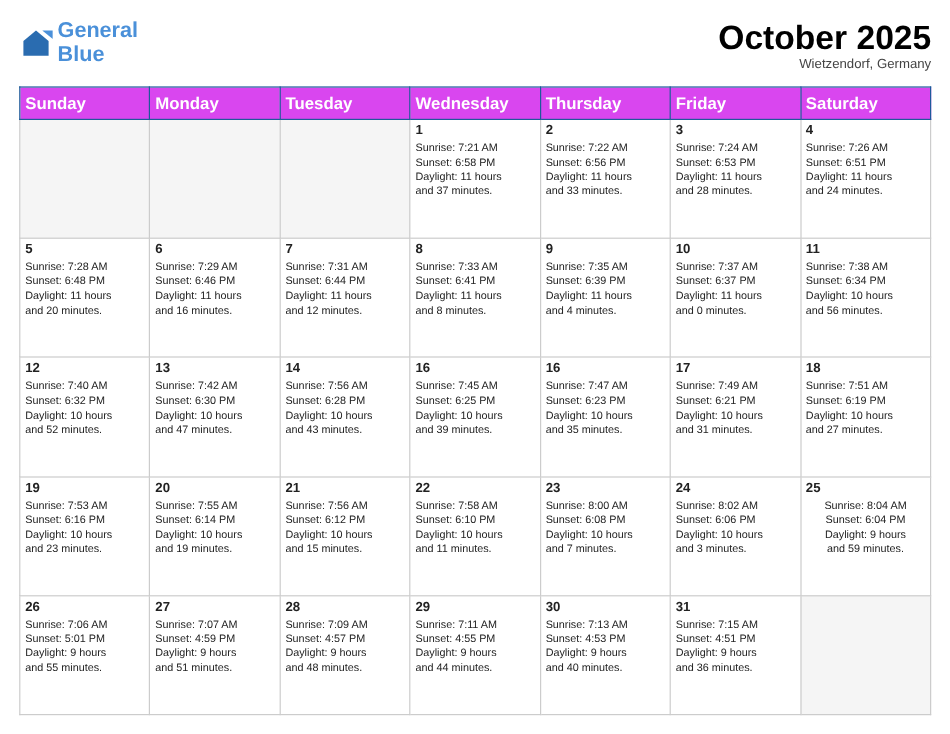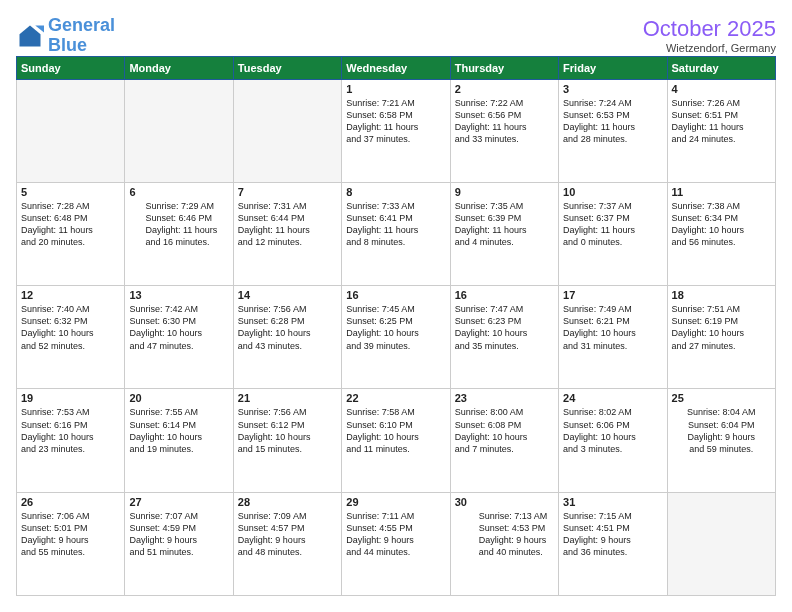--- a/index.html
+++ b/index.html
@@ -14,21 +14,21 @@
       width: 792px;
       height: 612px;
       padding: 16px;
       display: flex;
       flex-direction: column;
     }
     .header {
       display: flex;
       justify-content: space-between;
       align-items: flex-start;
-      margin-bottom: 0;
+      margin-bottom: 12px;
       gap: 21px;
     }
     .logo {
       display: flex;
       align-items: center;
       gap: 4px;
     }
     .logo-text {
       font-size: 18px;
       font-weight: bold;
@@ -39,39 +39,39 @@
       color: #4a90d9;
     }
     .logo-icon {
       width: 28px;
       height: 28px;
     }
     .title-block {
       text-align: right;
     }
     .month-title {
-      font-size: 22px;
-      font-weight: normal;
-      color: #8b5cf6;
+      font-size: 28px;
+      font-weight: bold;
+      color: #000000;
     }
     .location {
       font-size: 11px;
       color: #444;
     }
     .calendar {
       flex: 1;
       border: 1px solid #ccc;
       border-collapse: collapse;
       width: 100%;
       table-layout: fixed;
     }
     .calendar th {
-      background: #15803d;
+      background: #d946ef;
       color: #fff;
-      font-size: 11px;
+      font-size: 14px;
       font-weight: bold;
       padding: 5px 4px;
       text-align: left;
       border: 1px solid #1e5a9a;
     }
     .calendar td {
       border: 1px solid #ccc;
       vertical-align: top;
       padding: 3px 4px;
       font-size: 9.5px;
@@ -163,21 +163,21 @@
         <tr>
           <td>
             <span class="day-num">5</span>
             <div class="cell-text" style="white-space: pre-line;">Sunrise: 7:28 AM
 Sunset: 6:48 PM
 Daylight: 11 hours
 and 20 minutes.</div>
           </td>
           <td>
             <span class="day-num">6</span>
-            <div class="cell-text" style="white-space: pre-line; margin-left: 16px;">Sunrise: 7:29 AM
+            <div class="cell-text" style="white-space: pre-line;">Sunrise: 7:29 AM
 Sunset: 6:46 PM
 Daylight: 11 hours
 and 16 minutes.</div>
           </td>
           <td>
             <span class="day-num">7</span>
             <div class="cell-text" style="white-space: pre-line;">Sunrise: 7:31 AM
 Sunset: 6:44 PM
 Daylight: 11 hours
 and 12 minutes.</div>
@@ -337,21 +337,21 @@
           </td>
           <td>
             <span class="day-num">29</span>
             <div class="cell-text" style="white-space: pre-line;">Sunrise: 7:11 AM
 Sunset: 4:55 PM
 Daylight: 9 hours
 and 44 minutes.</div>
           </td>
           <td>
             <span class="day-num">30</span>
-            <div class="cell-text" style="white-space: pre-line; margin-left: 24px;">Sunrise: 7:13 AM
+            <div class="cell-text" style="white-space: pre-line;">Sunrise: 7:13 AM
 Sunset: 4:53 PM
 Daylight: 9 hours
 and 40 minutes.</div>
           </td>
           <td>
             <span class="day-num">31</span>
             <div class="cell-text" style="white-space: pre-line;">Sunrise: 7:15 AM
 Sunset: 4:51 PM
 Daylight: 9 hours
 and 36 minutes.</div>

